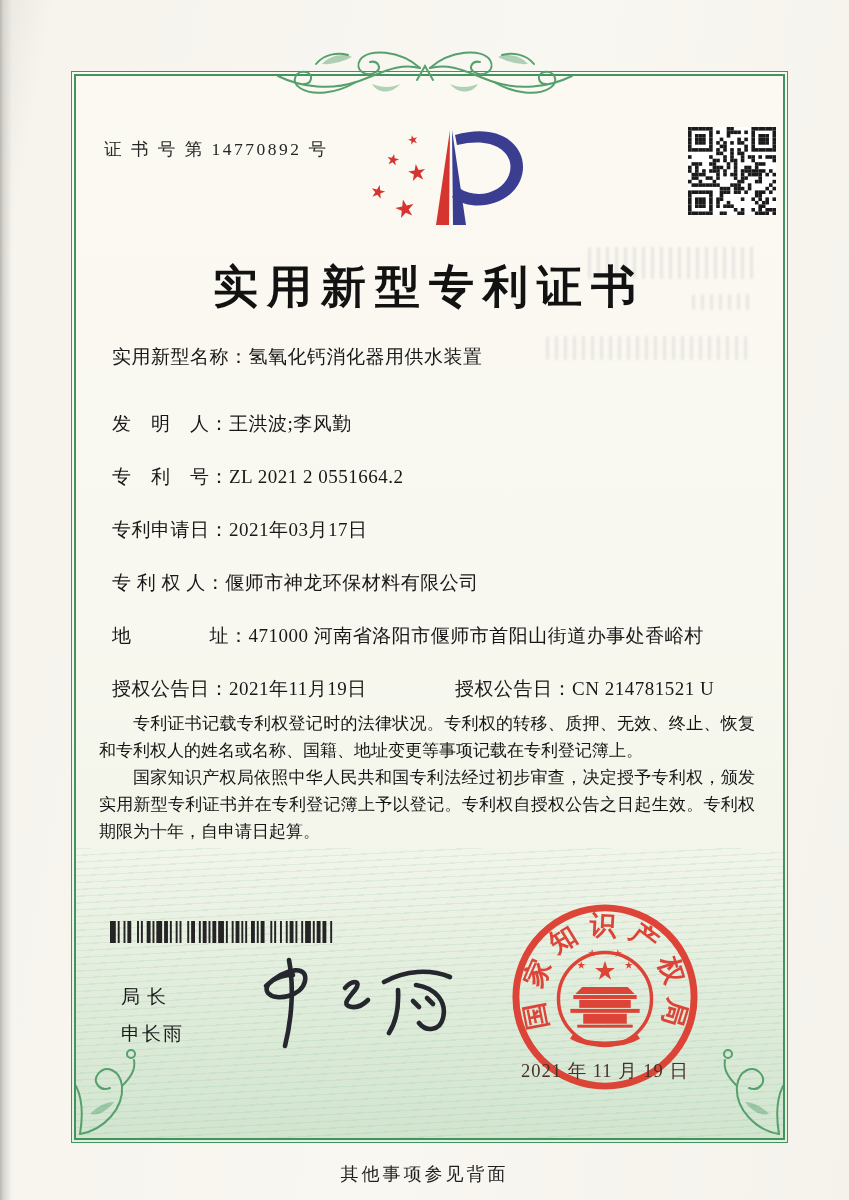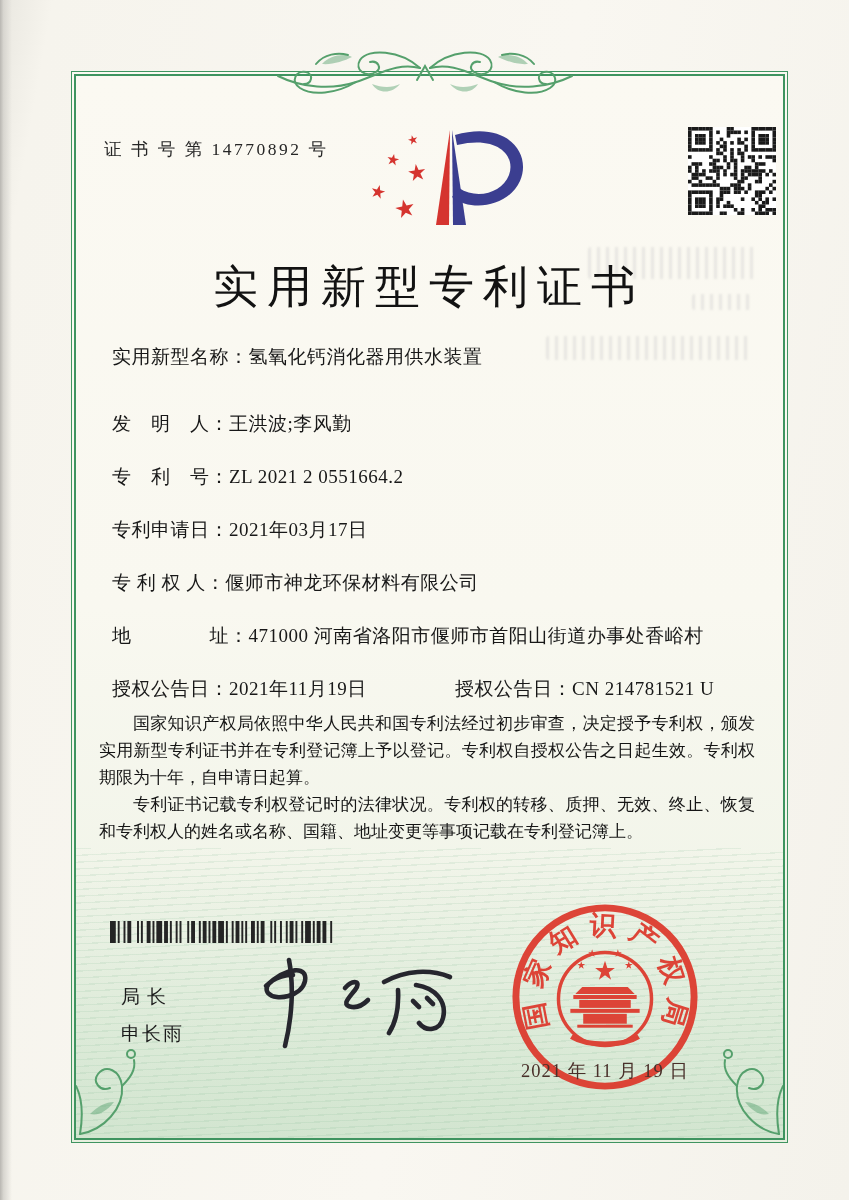--- a/index.html
+++ b/index.html
@@ -31,21 +31,21 @@
   .ornament-top{position:absolute;left:272px;top:42px;width:306px;height:62px;z-index:2;}
   .corner{position:absolute;width:64px;height:94px;top:1044px;z-index:2;}
   .corner-left{left:76px;}
   .corner-right{right:66px;transform:scaleX(-1);}
   .orn{fill:none;stroke:var(--ornament-green);stroke-width:2;stroke-linecap:round;}
   .orn-fill{fill:var(--ornament-green);opacity:.45;stroke:none;}
   
   .cert-no{position:absolute;left:104px;top:137px;font-size:17.5px;letter-spacing:2.5px;color:#262626;white-space:pre;z-index:2;}
   .logo{position:absolute;left:356px;top:118px;width:185px;height:120px;z-index:2;}
   .qr{position:absolute;left:688px;top:127px;width:88px;height:88px;z-index:2;}
-  .title{position:absolute;left:0;right:0;top:257px;margin:0;text-align:center;font-size:45px;font-weight:400;
+  .title{position:absolute;left:0;right:0;top:257px;margin:0;text-align:center;font-size:45px;font-weight:700;
     letter-spacing:9px;text-indent:9px;color:#121212;z-index:2;}
   
   .field-row{position:absolute;left:112px;font-size:19px;color:#181818;white-space:pre;letter-spacing:.5px;z-index:2;}
   .r0{top:344px}.r1{top:411px}.r2{top:464px}.r3{top:517px}.r4{top:570px}.r5{top:623px}.r6{top:676px}
   .grant{position:absolute;left:455px;top:676px;font-size:19px;white-space:pre;letter-spacing:.5px;color:#181818;z-index:2;}
   
   .body-text{position:absolute;left:99px;top:710px;width:656px;font-size:17px;line-height:27px;
     text-align:justify;color:#151515;z-index:2;}
   .body-text p{margin:0;text-indent:2em;}
   
@@ -420,22 +420,22 @@
     <div class="field-row r1"><span>发　明　人：</span><span>王洪波;李风勤</span></div>
     <div class="field-row r2"><span>专　利　号：</span><span>ZL 2021 2 0551664.2</span></div>
     <div class="field-row r3"><span>专利申请日：</span><span>2021年03月17日</span></div>
     <div class="field-row r4"><span>专 利 权 人：</span><span>偃师市神龙环保材料有限公司</span></div>
     <div class="field-row r5"><span>地　　　　址：</span><span>471000 河南省洛阳市偃师市首阳山街道办事处香峪村</span></div>
     <div class="field-row r6"><span>授权公告日：</span><span>2021年11月19日</span></div>
     <div class="grant"><span>授权公告日：</span><span>CN 214781521 U</span></div>
   </div>
 
   <div class="body-text">
+    <p>专利证书记载专利权登记时的法律状况。专利权的转移、质押、无效、终止、恢复和专利权人的姓名或名称、国籍、地址变更等事项记载在专利登记簿上。</p>
     <p>国家知识产权局依照中华人民共和国专利法经过初步审查，决定授予专利权，颁发实用新型专利证书并在专利登记簿上予以登记。专利权自授权公告之日起生效。专利权期限为十年，自申请日起算。</p>
-    <p>专利证书记载专利权登记时的法律状况。专利权的转移、质押、无效、终止、恢复和专利权人的姓名或名称、国籍、地址变更等事项记载在专利登记簿上。</p>
   </div>
 
   <div class="barcode" id="barcode-box"><svg width="226" height="22" viewBox="0 0 226 22">
         <rect x="0.00" y="0" width="5.79" height="22" fill="#242424"></rect>
         <rect x="7.73" y="0" width="1.93" height="22" fill="#242424"></rect>
         <rect x="13.52" y="0" width="1.93" height="22" fill="#242424"></rect>
         <rect x="17.38" y="0" width="3.86" height="22" fill="#242424"></rect>
         <rect x="27.04" y="0" width="1.93" height="22" fill="#242424"></rect>
         <rect x="30.91" y="0" width="1.93" height="22" fill="#242424"></rect>
         <rect x="36.70" y="0" width="3.86" height="22" fill="#242424"></rect>
@@ -507,13 +507,14 @@
         <rect x="74" y="103" width="52" height="8"></rect>
         <rect x="65" y="112" width="70" height="4"></rect>
         <rect x="78" y="117" width="44" height="10"></rect>
         <rect x="72" y="128" width="56" height="3"></rect>
       </g>
       <path class="emblem-line" d="M66,140 C82,150 118,150 134,140" stroke-width="5"></path>
     </g>
   </svg>
   <div class="seal-date">2021 年 11 月 19 日</div>
 
+  <div class="footer-note">其他事项参见背面</div>
 </div>
 
 </body></html>

